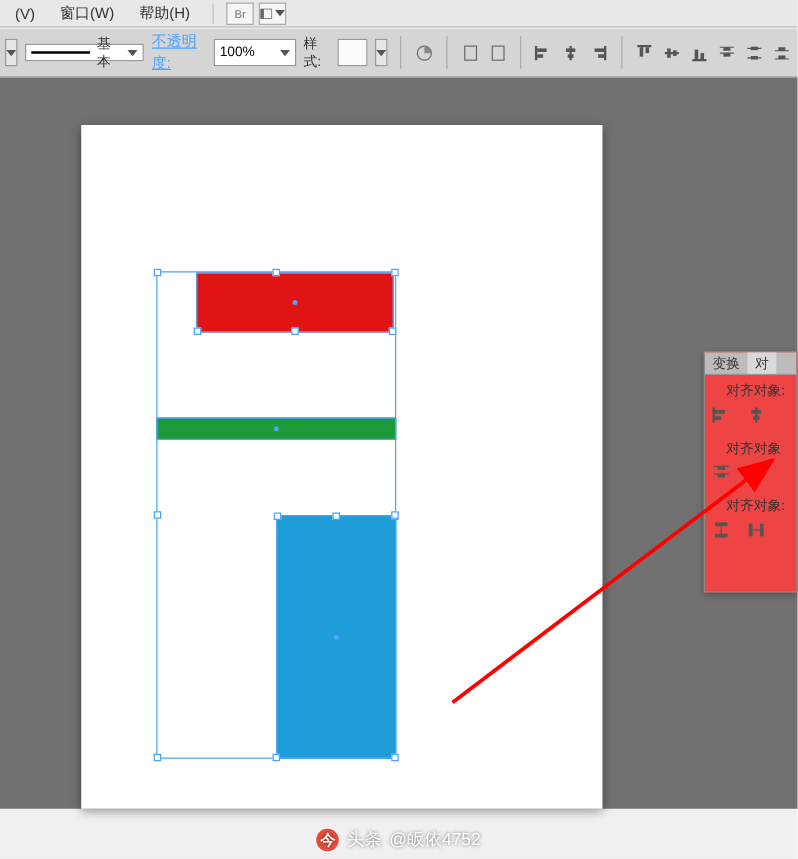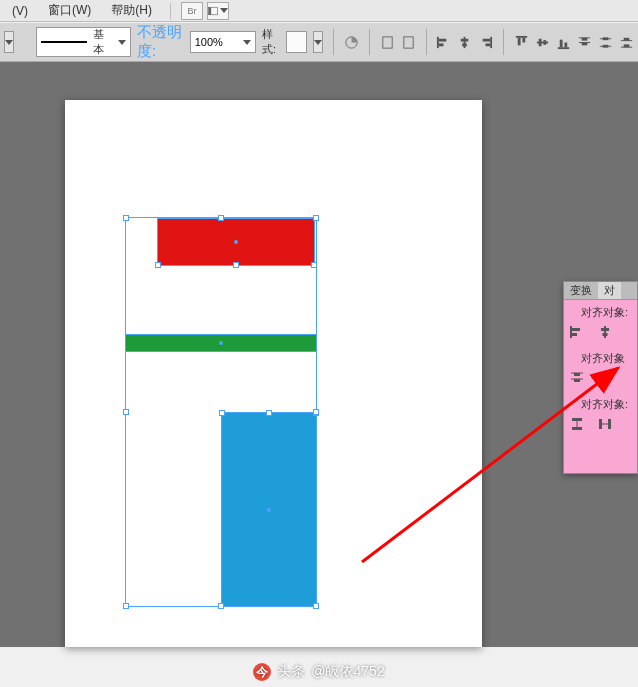--- a/index.html
+++ b/index.html
@@ -57,29 +57,28 @@
     gap: 6px;
   }
   .toolbar .dd {
     width: 12px; height: 22px; background: #e6e6e6;
     border: 1px solid #999;
     display:flex; align-items:center; justify-content:center;
     font-size:9px; color:#555;
   }
   .stroke-swatch {
     display:flex; align-items:center;
-    height: 30px;
+    height: 14px;
     background: #fff;
     border: 1px solid #999;
     padding: 0 4px;
-    margin-left: 16px;
   }
   .stroke-swatch .line { width: 54px; height: 2px; background:#000; }
   .stroke-swatch .label { margin-left: 6px; font-size: 11px; color:#333;}
-  .label-opacity { color: #4aa3ff; font-size:15px; }
+  .label-opacity { color: #4aa3ff; font-size:12px;text-decoration:underline; }
   .percent-box {
     display:flex; align-items:center;
     height:22px; border:1px solid #999; background:#fff;
     padding: 0 4px; gap: 20px; font-size:11px;
   }
   .label-style { font-size:11px; color:#333;}
   .style-box {
     width: 28px; height: 22px; background:#fbfbfb; border:1px solid #999;
   }
   .sep { width:1px; height:26px; background:#aaa; margin:0 4px;}
@@ -127,21 +126,21 @@
   .shape { position:absolute; }
   .red-rect  { left:92px;  top:118px; width:158px; height:48px;  background:#e11414; border:1px solid #4aa3ff;}
   .green-rect{ left:60px;  top:234px; width:192px; height:18px;  background:#1e9a3b; border:1px solid #4aa3ff;}
   .blue-rect { left:156px; top:312px; width:96px;  height:195px; background:#1f9dd9; border:1px solid #4aa3ff;}
 
   
   .panel {
     position:absolute;
     left: 563px; top: 281px;
     width: 75px; height: 193px;
-    background: #f9a8d4;
+    background: #ef4444;
     border: 1px solid #8a8a8a;
     box-shadow: 0 2px 6px rgba(0,0,0,.35);
     font-size: 11px;
     color:#333;
   }
   .panel .tabs {
     display:flex; height:18px; background:#bcbcbc; border-bottom:1px solid #999;
   }
   .panel .tab {
     padding: 1px 6px;

